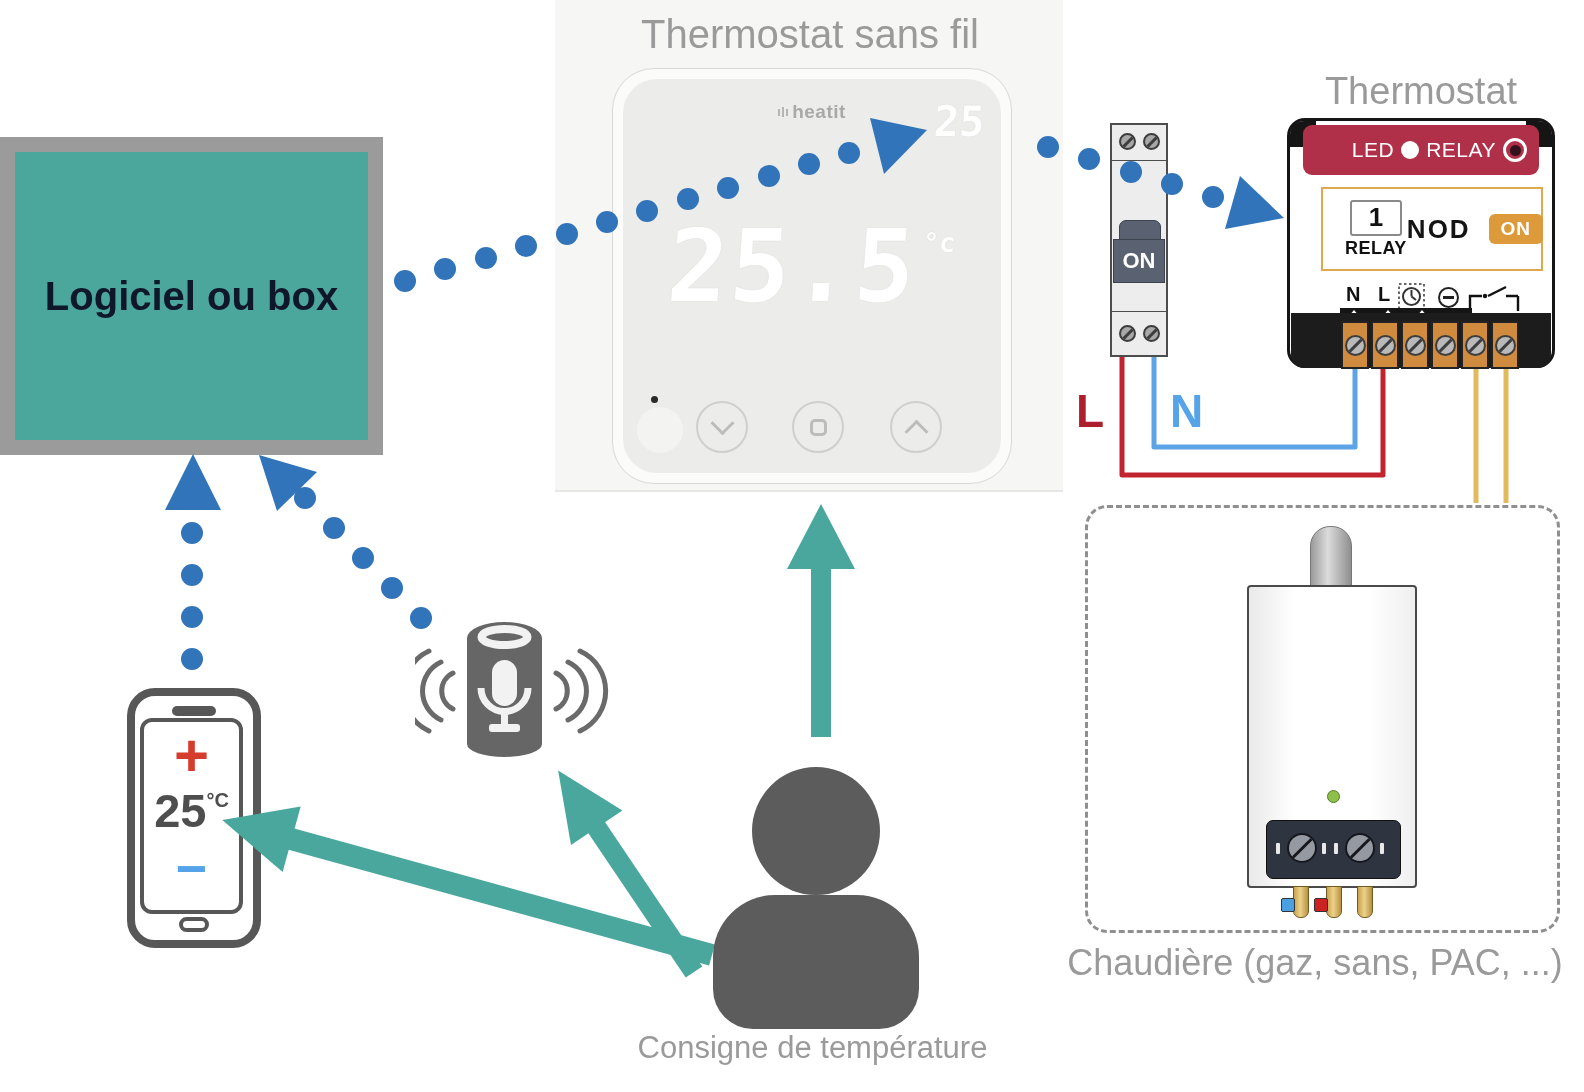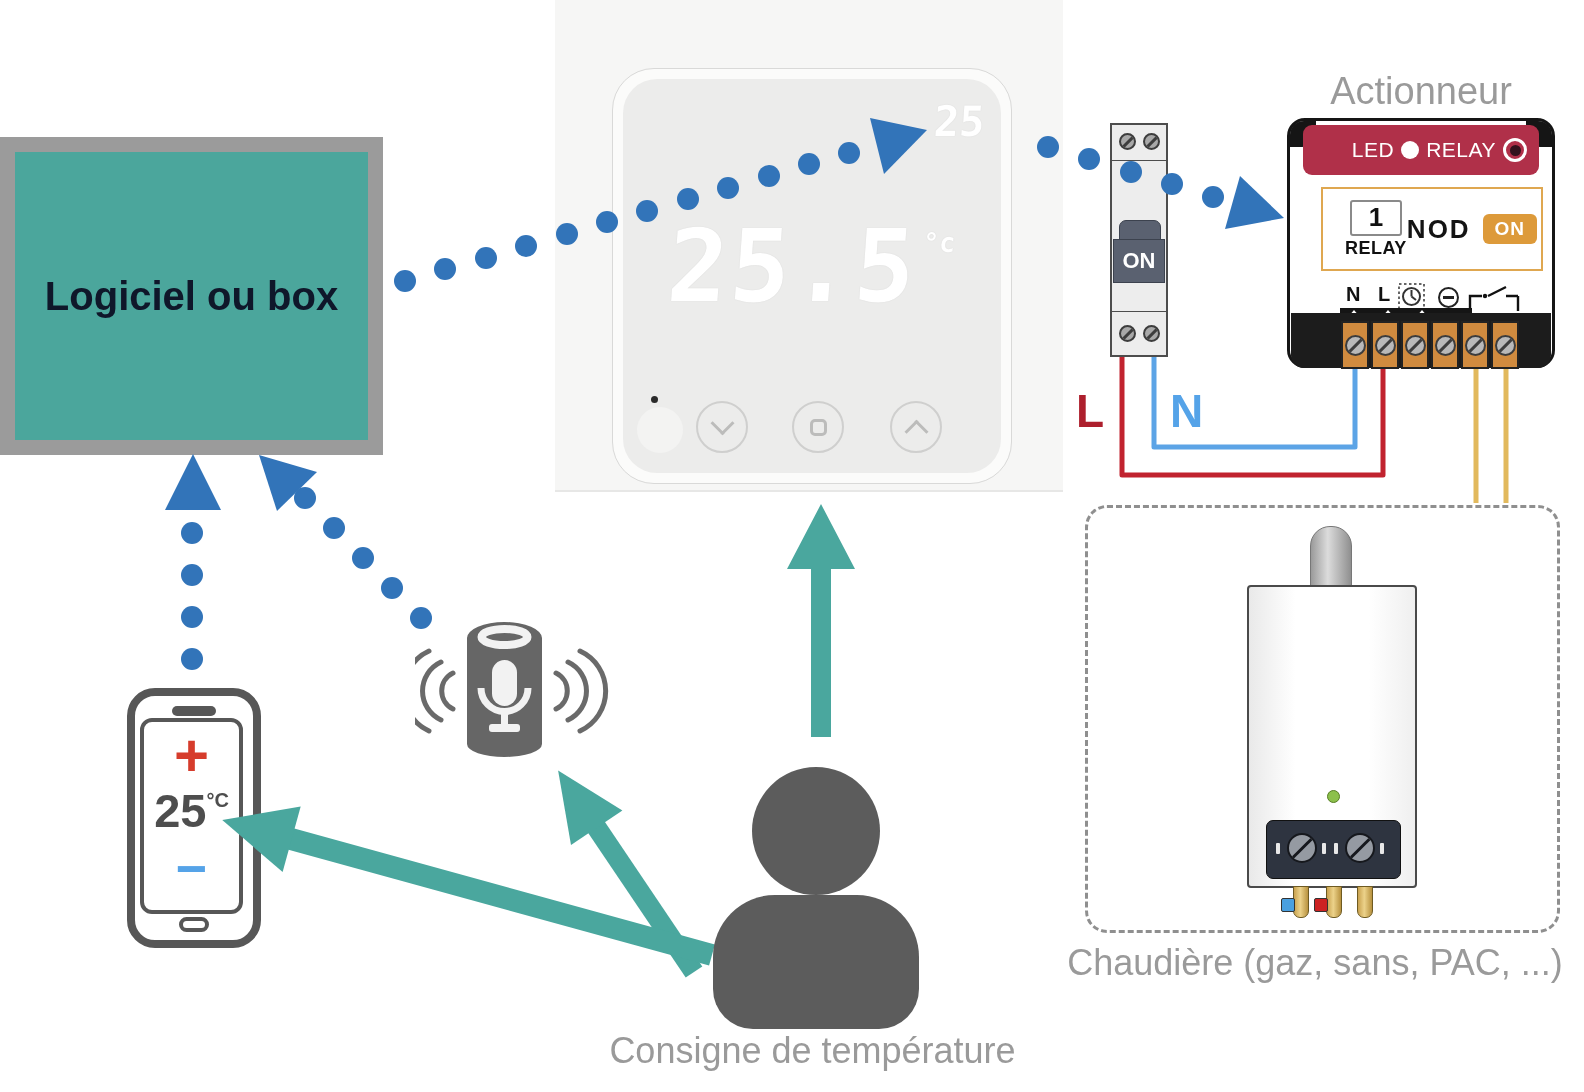--- a/index.html
+++ b/index.html
@@ -8,21 +8,21 @@
   .abs{position:absolute;}
   .caption{color:#9A9A9A;text-align:center;white-space:nowrap;}
 
   
   .photo-bg{left:555px;top:0;width:508px;height:490px;background:#f6f6f5;border-bottom:2px solid #e7e7e6;}
 
   
   .title-thermostat{left:555px;top:12px;width:510px;font-size:40px;}
   .title-actuator{left:1287px;top:70px;width:268px;font-size:38px;}
   .title-boiler{left:1050px;top:942px;width:530px;font-size:36px;}
-  .title-setpoint{left:555px;top:1030px;width:515px;font-size:36px;}
+  .title-setpoint{left:555px;top:1030px;width:515px;font-size:31px;}
 
   
   .domo-box{left:0;top:137px;width:383px;height:318px;background:#4BA69C;border:15px solid #9B9B9B;box-sizing:border-box;
     display:flex;flex-direction:column;align-items:center;justify-content:center;}
   .domo-box div{color:#0f172a;font-weight:bold;font-size:40px;line-height:1.25;}
 
   
   .thermo{left:612px;top:68px;width:400px;height:416px;background:#fbfbfa;border:1px solid #d9d9d8;border-radius:42px;box-sizing:border-box;}
   .thermo-face{position:absolute;left:10px;top:10px;right:10px;bottom:10px;background:#ececeb;border-radius:34px;}
   .heatit{position:absolute;top:22px;left:0;width:100%;display:flex;justify-content:center;align-items:center;gap:4px;}
@@ -68,21 +68,21 @@
   .act-redbar .t{color:#fff;font-size:21px;letter-spacing:.5px;}
   .led-dot{width:18px;height:18px;border-radius:50%;background:#fff;}
   .press-ring{width:24px;height:24px;border-radius:50%;border:3.5px solid #fff;box-sizing:border-box;background:#B03049;display:flex;align-items:center;justify-content:center;}
   .press-ring i{display:block;width:11px;height:11px;border-radius:50%;background:#33121d;}
   .act-orange{position:absolute;left:31px;top:66px;width:222px;height:84px;border:2px solid #DFA750;box-sizing:border-box;
     display:flex;align-items:center;justify-content:space-between;padding:0 16px 0 22px;}
   .relay-blk{display:flex;flex-direction:column;align-items:center;}
   .relay-num{width:52px;height:36px;border:2px solid #8a8a8a;border-radius:3px;box-sizing:border-box;display:flex;align-items:center;justify-content:center;
     font-size:26px;font-weight:bold;color:#111;background:#fff;}
   .relay-word{font-size:18px;font-weight:bold;color:#111;margin-top:2px;letter-spacing:.5px;}
-  .nodon{display:flex;align-items:center;gap:12px;}
+  .nodon{display:flex;align-items:center;gap:18px;}
   .nodon-left{font-size:26px;font-weight:bold;color:#141414;letter-spacing:2px;}
   .nodon-right{width:54px;height:30px;background:#DD9A3A;border-radius:6px;display:flex;align-items:center;justify-content:center;
     color:#fff;font-size:19px;font-weight:bold;letter-spacing:1px;}
   .term-lab{position:absolute;top:162px;font-size:20px;font-weight:bold;color:#111;}
   .clock-ic{position:absolute;left:108px;top:162px;}
   .minus-ic{position:absolute;left:148px;top:166px;width:21px;height:21px;border:2px solid #222;border-radius:50%;box-sizing:border-box;}
   .minus-ic::after{content:"";position:absolute;left:3px;right:3px;top:50%;height:2.5px;margin-top:-1.25px;background:#222;}
   .switch-ic{position:absolute;left:176px;top:164px;}
   .act-strip{position:absolute;left:50px;top:187px;width:124px;height:12px;background:#151515;display:flex;gap:22px;padding-left:8px;align-items:flex-start;}
   .tri-up{width:0;height:0;border-left:6px solid transparent;border-right:6px solid transparent;border-bottom:7px solid #fff;margin-top:2px;}
@@ -131,28 +131,37 @@
 
   <div class="abs photo-bg"></div>
 
   <svg class="abs svg-layer" width="1584" height="1092" viewBox="0 0 1584 1092">
     <path d="M1122 350 V475 H1383 V364" fill="none" stroke="#C1232F" stroke-width="5" stroke-linejoin="round"></path>
     <path d="M1154 350 V447 H1355 V364" fill="none" stroke="#5CA4E6" stroke-width="5" stroke-linejoin="round"></path>
     <path d="M1476 364 V503" fill="none" stroke="#E2B95D" stroke-width="5"></path>
     <path d="M1506 364 V503" fill="none" stroke="#E2B95D" stroke-width="5"></path>
   </svg>
 
-  <div class="abs caption title-actuator">Actionneur</div>
+  <div class="abs caption title-thermostat">Thermostat sans fil</div>
+  <div class="abs caption title-actuator">Thermostat</div>
 
   <div class="abs domo-box">
     <div>Logiciel ou box</div>
   </div>
 
   <div class="abs thermo">
     <div class="thermo-face">
+      <div class="heatit">
+        <span class="heatit-bars">
+            <i></i>
+            <i></i>
+            <i></i>
+          </span>
+        <span class="heatit-name">heatit</span>
+      </div>
       <div class="seg corner-temp">25</div>
       <div class="big-display">
         <span class="seg big-temp">25.5</span>
         <span class="seg big-unit">°c</span>
       </div>
       <div class="thermo-dot"></div>
       <div class="thermo-sensor"></div>
       <div class="tbtn" style="left:73px;">
         <span class="chev chev-down"></span>
       </div>

